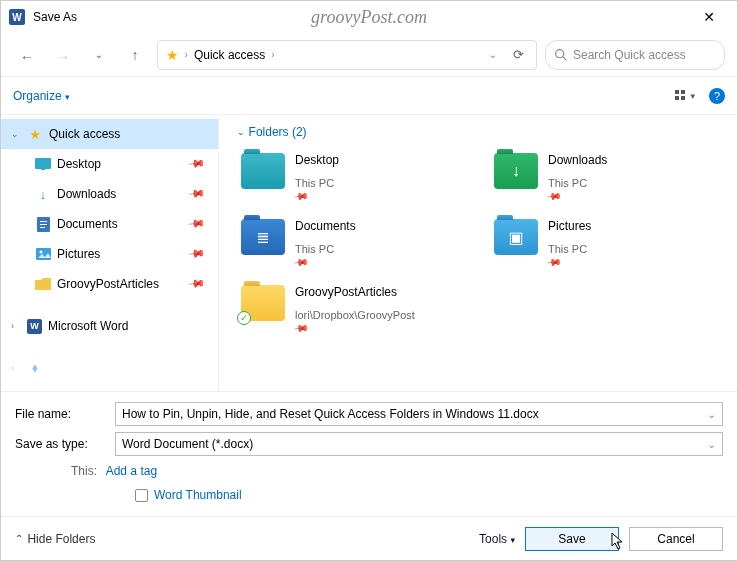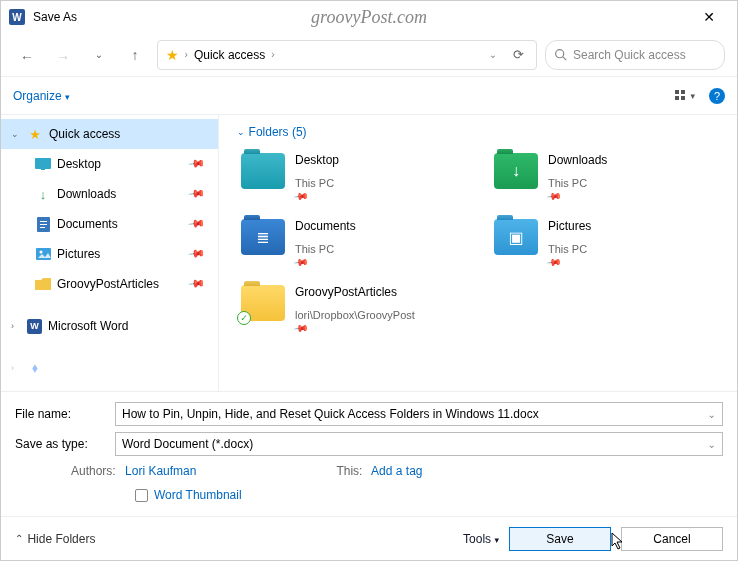--- a/index.html
+++ b/index.html
@@ -57,21 +57,21 @@
   .fieldrow .combo .cv { color: #888; font-size: 10px; }
   .metarow { display: flex; padding-left: 56px; gap: 140px; margin: 8px 0 10px; font-size: 12px; }
   .metarow .mlabel { color: #666; margin-right: 6px; }
   .metarow .mval { color: #0067c0; }
   .thumbrow { padding-left: 120px; display: flex; align-items: center; gap: 6px; font-size: 12px; color: #0067c0; margin-bottom: 6px; }
   .thumbrow .cb { width: 13px; height: 13px; border: 1px solid #888; border-radius: 2px; }
   .footer { height: 44px; border-top: 1px solid #eee; display: flex; align-items: center; padding: 0 14px; font-size: 12px; gap: 10px; }
   .footer .hidef { display: flex; align-items: center; gap: 4px; cursor: pointer; color: #333; }
   .footer .spacer { flex: 1; }
   .footer .tools { color: #0f172a; cursor: pointer; margin-left: 48px; }
-  .footer button { width: 102px; height: 24px; border: 1px solid #bbb; background: #fff; font-size: 12px; cursor: pointer; }
+  .footer button { width: 94px; height: 24px; border: 1px solid #bbb; background: #fff; font-size: 12px; cursor: pointer; }
   .footer button.primary { border: 1px solid #0078d4; background: #eaf4fd; }
   .cursor { position: absolute; right: 112px; bottom: 10px; font-size: 14px; color: #000; pointer-events: none; }
   svg { display: block; }
 </style>
 </head>
 <body>
 
 <div class="window">
   <div class="titlebar">
     <div class="appicon">W</div>
@@ -185,21 +185,21 @@
       <div style="height:12px;"></div>
       <div class="treeitem root" style="opacity:0.4;">
         <span class="chev">›</span>
         <span class="ticon" style="color:#0061ff;">⬧</span>
       </div>
     </div>
 
     <div class="content">
       <div class="grouphdr">
         <span class="gchev">⌄</span>
-        <span>Folders (5)</span>
+        <span>Folders (2)</span>
       </div>
       <div class="foldergrid" id="foldergrid">
           <div class="folderitem">
             <div class="foldericon teal">
               <span class="glyph"></span>
             </div>
             <div class="folderinfo"><div class="fname">Desktop</div><div class="floc">This PC</div><div class="fpin">📌</div></div>
           </div>
           <div class="folderitem">
             <div class="foldericon green">
@@ -240,24 +240,20 @@
     </div>
     <div class="fieldrow">
       <label>Save as type:</label>
       <div class="combo">
         <span>Word Document (*.docx)</span>
         <span class="cv">⌄</span>
       </div>
     </div>
     <div class="metarow">
       <span>
-        <span class="mlabel">Authors:</span>
-        <span class="mval">Lori Kaufman</span>
-      </span>
-      <span>
         <span class="mlabel">This:</span>
         <span class="mval">Add a tag</span>
       </span>
     </div>
     <div class="thumbrow">
       <span class="cb"></span>
       <span>Word Thumbnail</span>
     </div>
   </div>
 

